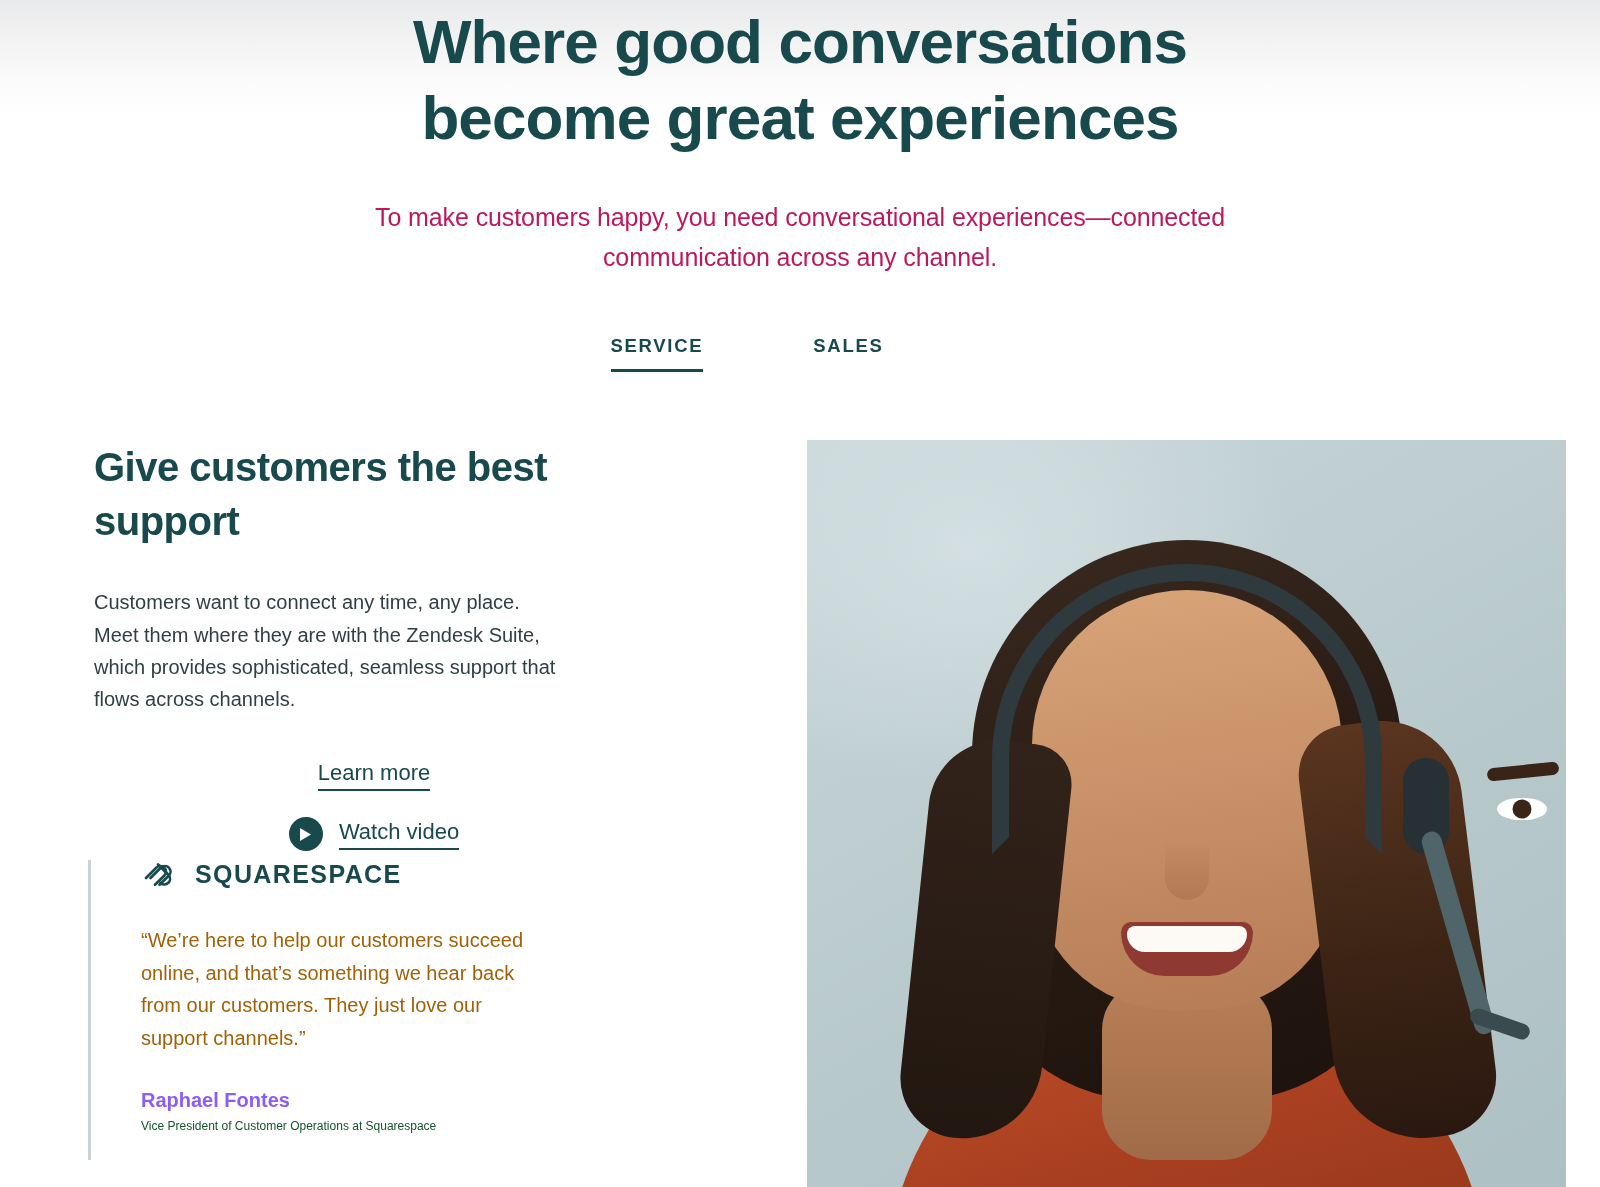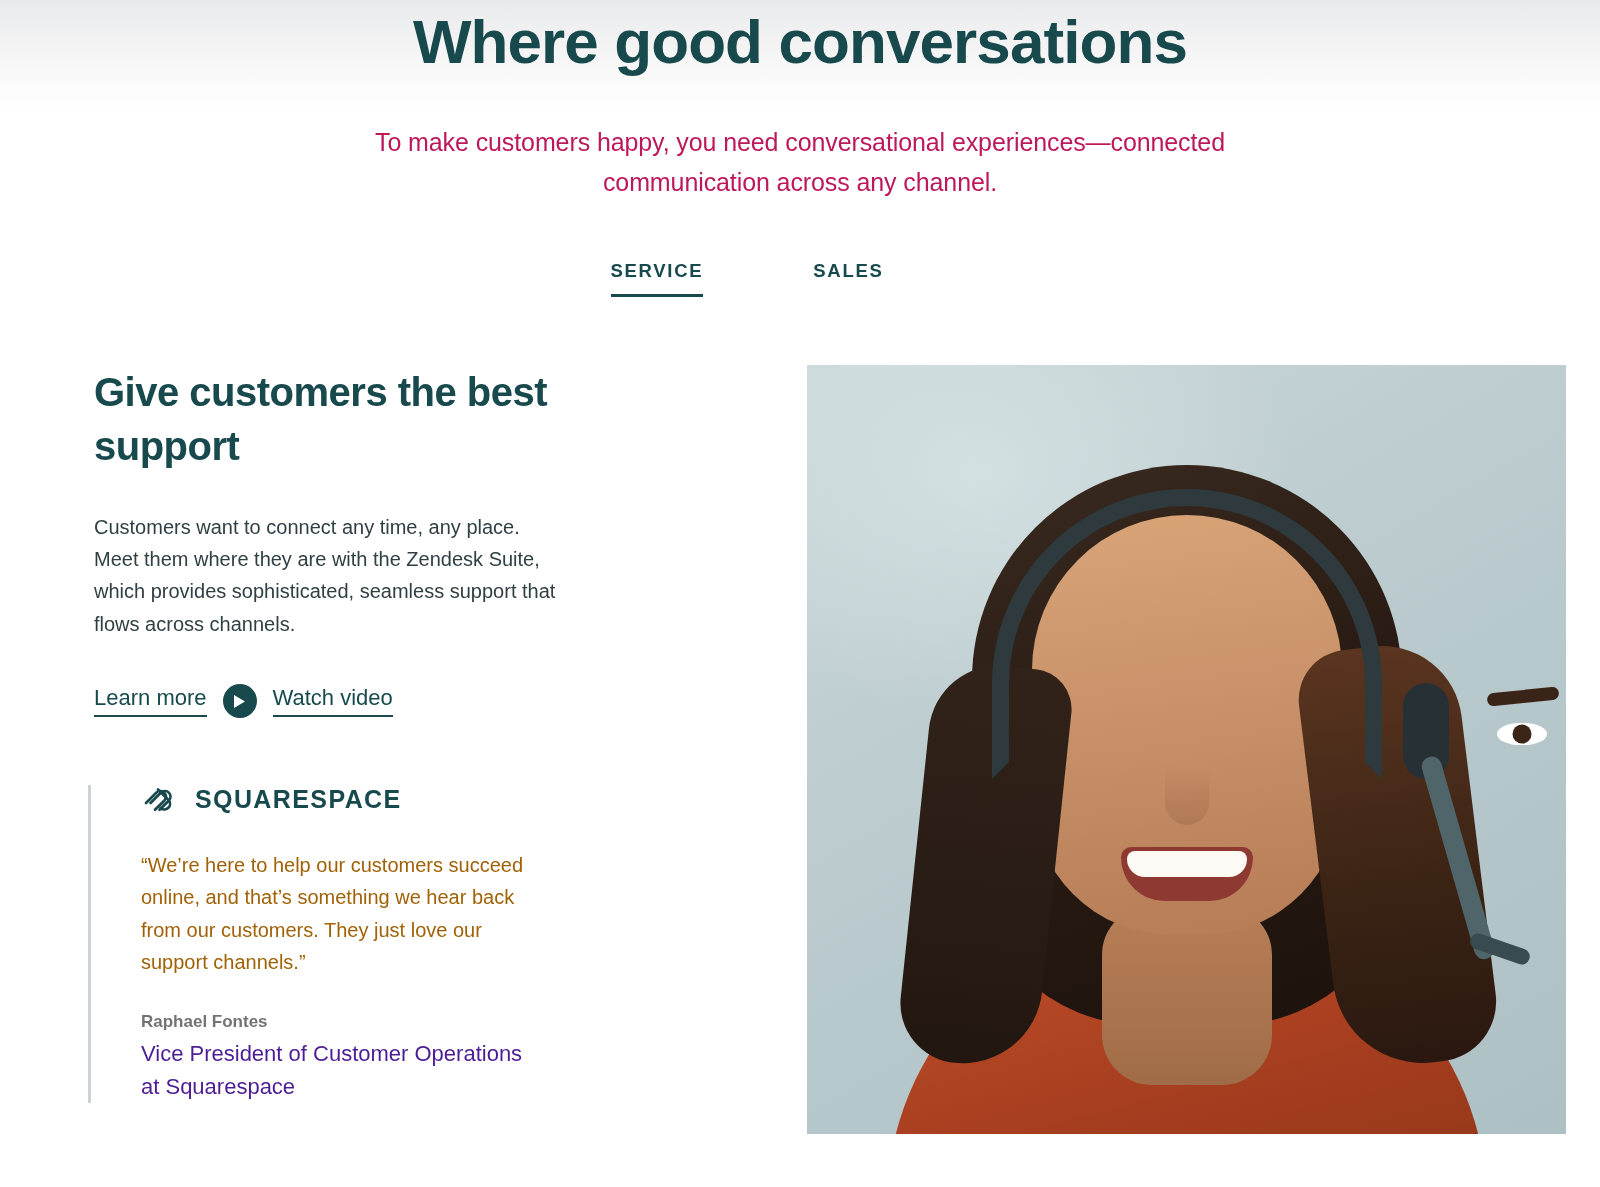--- a/index.html
+++ b/index.html
@@ -120,21 +120,22 @@
     line-height: 1.62;
     color: #2f3f43;
     max-width: 470px;
     font-weight: 400;
   }
 
   .actions {
     margin-top: 44px;
     display: flex;
     align-items: center;
-    gap: 16px;
+    gap: 26px;
+    flex-direction: column;
   }
 
   .link-underline {
     font-size: 22px;
     font-weight: 400;
     color: #17494D;
     text-decoration: none;
     border-bottom: 2px solid #17494D;
     padding-bottom: 3px;
     cursor: pointer;
@@ -187,31 +188,31 @@
   .quote-text {
     margin-top: 30px;
     font-size: 20px;
     line-height: 1.63;
     color: #a16207;
     max-width: 410px;
   }
 
   .quote-name {
     margin-top: 30px;
-    font-size: 17px;
+    font-size: 20px;
     font-weight: 700;
-    color: #737373;
+    color: #8b5cf6;
     line-height: 1.5;
   }
 
   .quote-role {
     margin-top: 2px;
-    font-size: 22px;
+    font-size: 12px;
     font-weight: 400;
-    color: #4c1d95;
+    color: #14532d;
     line-height: 1.5;
     max-width: 400px;
   }
 
   
   .photo {
     position: absolute;
     left: 807px;
     top: 0;
     width: 759px;
@@ -351,20 +352,21 @@
 </head>
 <body>
 
 <div class="top-gradient"></div>
 
 <div class="page">
 
   <section class="hero">
     <h1 class="hero-title">
       <span>Where good conversations</span><br>
+      <span>become great experiences</span>
     </h1>
     <p class="hero-sub">To make customers happy, you need conversational experiences—connected communication across any channel.</p>
 
     <nav class="tabs">
       <button class="tab is-active">SERVICE</button>
       <span class="tab-gap-1"></span>
       <button class="tab">SALES</button>
       <span class="tab-gap-2"></span>
     </nav>
   </section>

